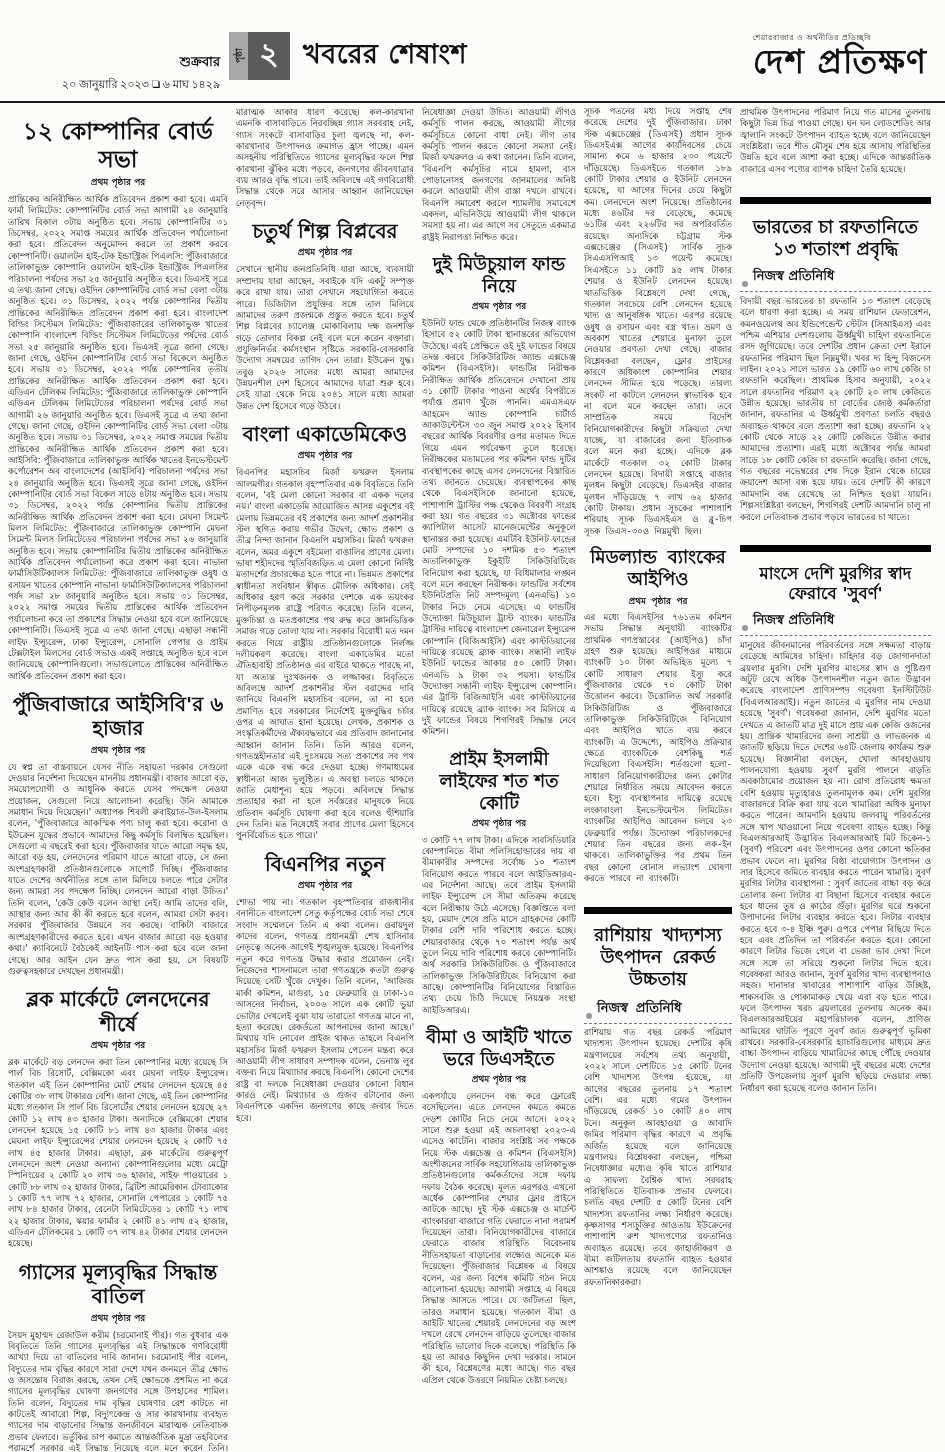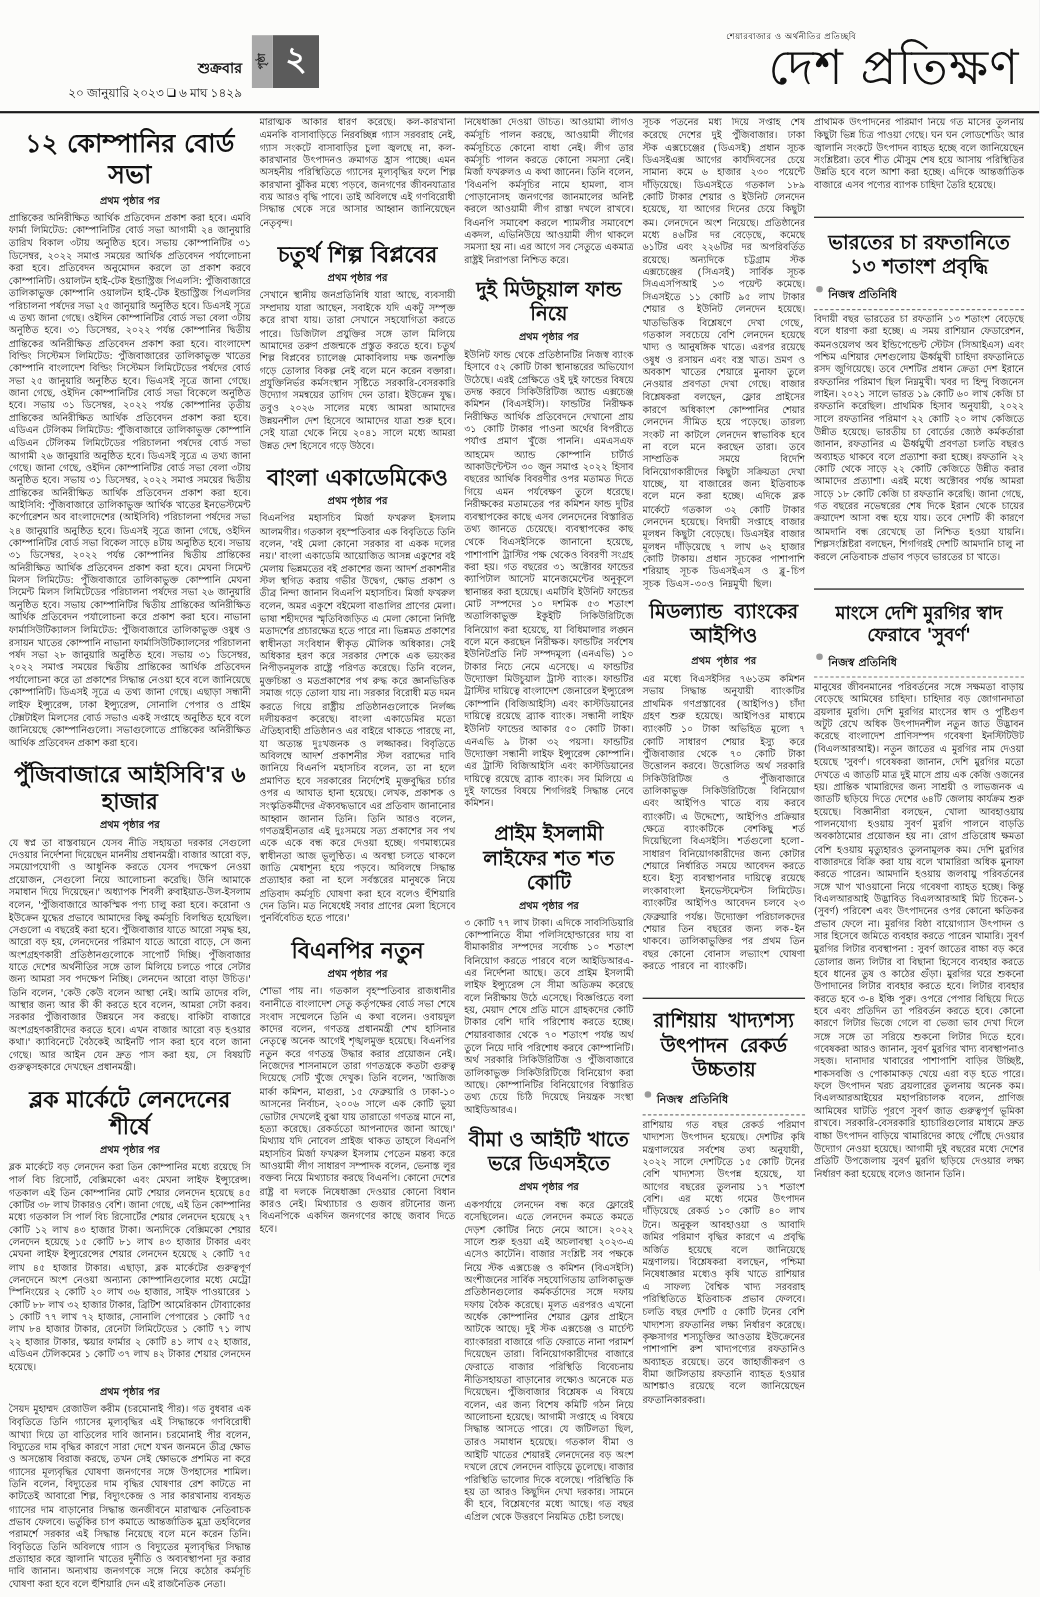--- a/index.html
+++ b/index.html
@@ -11,51 +11,52 @@
   .day{font-weight:700;font-size:13px;margin-top:36px;}
   .date{font-size:11px;margin-top:3px;font-family:Liberation Serif, serif;}
   .page-badge{display:flex;margin-left:9px;height:48px;}
   .page-label{background:#a8a8a8;color:#1d1d1d;writing-mode:vertical-rl;transform:rotate(180deg);
               font-size:9px;font-weight:700;display:flex;align-items:center;justify-content:center;padding:0 2px;}
   .page-num{background:#5b5b5b;color:#ffffff;font-size:30px;font-weight:800;width:42px;
             display:flex;align-items:center;justify-content:center;}
   .section-title{font-size:27px;font-weight:800;margin-left:13px;letter-spacing:.5px;}
   .masthead{margin-left:auto;padding-right:8px;}
   .tagline{font-size:7.5px;letter-spacing:.6px;margin-bottom:1px;}
-  .logo{font-size:44px;font-weight:400;line-height:1.02;letter-spacing:1px;margin-left:38px;}
+  .logo{font-size:33px;font-weight:700;line-height:1.02;letter-spacing:1px;}
   
   .columns{display:flex;gap:8px;padding:4px 8px 0 8px;height:1366px;overflow:hidden;box-sizing:border-box;}
   .col{overflow:hidden;flex:none;}
   .c1{width:220px;} .c2{width:178px;} .c3{width:154px;} .c4{width:148px;font-family:Liberation Mono, monospace;} .c5{width:191px;}
   
   article{display:block;}
   .headline{font-weight:800;text-align:center;margin:10px 2px 2px 2px;line-height:1.22;}
   .h-xl{font-size:23px;} .h-lg{font-size:20px;} .h-md{font-size:18px;} .h-sm{font-size:16.5px;}
   .subhead{text-align:center;font-size:9px;font-weight:700;margin:1px 0 4px 0;}
-  .byline-article{border-top:1px solid #000000;margin-top:22px;padding-top:2px;}
-  .byline{display:flex;align-items:flex-start;gap:5px;font-size:10px;font-weight:700;
+  .byline-article{border-top:7px solid #000000;margin-top:22px;padding-top:2px;}
+  .byline{display:flex;align-items:flex-end;gap:5px;font-size:13px;font-weight:700;
           border-bottom:1px dashed #777;padding:4px 0 4px 2px;margin-bottom:4px;}
   .dot{width:6px;height:6px;border-radius:50%;background:#9a9a9a;flex:none;}
   .body{font-size:8.6px;line-height:1.32;text-align:justify;margin:0 0 8px 0;
         -webkit-hyphens:auto;hyphens:auto;word-break:break-word;}
 </style>
 </head>
 <body>
 
 <div class="page">
 
   <header>
     <div class="date-block">
       <div class="day">শুক্রবার</div>
       <div class="date">২০ জানুয়ারি ২০২৩ ❑ ৬ মাঘ ১৪২৯</div>
     </div>
     <div class="page-badge">
       <div class="page-label">পৃষ্ঠা</div>
       <div class="page-num">২</div>
     </div>
+    <div class="section-title">খবরের শেষাংশ</div>
     <div class="masthead">
       <div class="tagline">শেয়ারবাজার ও অর্থনীতির প্রতিচ্ছবি</div>
       <div class="logo">দেশ প্রতিক্ষণ</div>
     </div>
   </header>
 
   <main class="columns">
 
     <section class="col c1">
       <article>
@@ -67,20 +68,21 @@
         <h2 class="headline h-lg">পুঁজিবাজারে আইসিবি'র ৬ হাজার</h2>
         <div class="subhead">প্রথম পৃষ্ঠার পর</div>
         <p class="body">যে স্বপ্ন তা বাস্তবায়নে যেসব নীতি সহায়তা দরকার সেগুলো দেওয়ার নির্দেশনা দিয়েছেন মাননীয় প্রধানমন্ত্রী। বাজার আরো বড়, সময়োপযোগী ও আধুনিক করতে যেসব পদক্ষেপ নেওয়া প্রয়োজন, সেগুলো নিয়ে আলোচনা করেছি। উনি আমাকে সমাধান দিয়ে দিয়েছেন।' অধ্যাপক শিবলী রুবাইয়াত-উল-ইসলাম বলেন, 'পুঁজিবাজারে আকস্মিক পণ্য চালু করা হবে। করোনা ও ইউক্রেন যুদ্ধের প্রভাবে আমাদের কিছু কর্মসূচি বিলম্বিত হয়েছিল। সেগুলো এ বছরেই করা হবে। পুঁজিবাজার যাতে আরো সমৃদ্ধ হয়, আরো বড় হয়, লেনদেনের পরিমাণ যাতে আরো বাড়ে, সে জন্য অংশগ্রহণকারী প্রতিষ্ঠানগুলোকে সাপোর্ট দিচ্ছি। পুঁজিবাজার যাতে দেশের অর্থনীতির সঙ্গে তাল মিলিয়ে চলতে পারে সেটার জন্য আমরা সব পদক্ষেপ নিচ্ছি। লেনদেন আরো বাড়া উচিত।' তিনি বলেন, 'কেউ কেউ বলেন আস্থা নেই। আমি তাদের বলি, আস্থার জন্য আর কী কী করতে হবে বলেন, আমরা সেটা করব। সরকার পুঁজিবাজার উন্নয়নে সব করছে। বাকিটা বাজারে অংশগ্রহণকারীদের করতে হবে। এখন বাজার আরো বড় হওয়ার কথা।' ক্যাবিনেটে বৈঠকেই আইনটি পাস করা হবে বলে জানা গেছে। আর আইন যেন দ্রুত পাস করা হয়, সে বিষয়টি গুরুত্বসহকারে দেখছেন প্রধানমন্ত্রী।</p>
       </article>
       <article>
         <h2 class="headline h-lg">ব্লক মার্কেটে লেনদেনের শীর্ষে</h2>
         <div class="subhead">প্রথম পৃষ্ঠার পর</div>
         <p class="body">ব্লক মার্কেটে বড় লেনদেন করা তিন কোম্পানির মধ্যে রয়েছে সি পার্ল বিচ রিসোর্ট, বেক্সিমকো এবং মেঘনা লাইফ ইন্স্যুরেন্স। গতকাল এই তিন কোম্পানির মোট শেয়ার লেনদেন হয়েছে ৪৫ কোটির ৩৮ লাখ টাকারও বেশি। জানা গেছে, এই তিন কোম্পানির মধ্যে গতকাল সি পার্ল বিচ রিসোর্টের শেয়ার লেনদেন হয়েছে ২৭ কোটি ১২ লাখ ৪৩ হাজার টাকা। অন্যদিকে বেক্সিমকো শেয়ার লেনদেন হয়েছে ১৫ কোটি ৮১ লাখ ৪৩ হাজার টাকার এবং মেঘনা লাইফ ইন্স্যুরেন্সের শেয়ার লেনদেন হয়েছে ২ কোটি ৭৫ লাখ ৪৫ হাজার টাকার। এছাড়া, ব্লক মার্কেটের গুরুত্বপূর্ণ লেনদেনে অংশ নেওয়া অন্যান্য কোম্পানিগুলোর মধ্যে মেট্রো স্পিনিংয়ের ২ কোটি ২০ লাখ ৩৬ হাজার, সাইফ পাওয়ারের ১ কোটি ৮৮ লাখ ৩২ হাজার টাকার, ব্রিটিশ আমেরিকান টোব্যাকোর ১ কোটি ৭৭ লাখ ৭২ হাজার, সোনালি পেপারের ১ কোটি ৭৫ লাখ ৮৪ হাজার টাকার, রেনেটা লিমিটেডের ১ কোটি ৭১ লাখ ২২ হাজার টাকার, স্কয়ার ফার্মার ২ কোটি ৪১ লাখ ৫২ হাজার, এডিএন টেলিকমের ১ কোটি ৩৭ লাখ ৪২ টাকার শেয়ার লেনদেন হয়েছে।</p>
       </article>
       <article>
+        <h2 class="headline h-lg">গ্যাসের মূল্যবৃদ্ধির সিদ্ধান্ত বাতিল</h2>
         <div class="subhead">প্রথম পৃষ্ঠার পর</div>
         <p class="body">সৈয়দ মুহাম্মদ রেজাউল করীম (চরমোনাই পীর)। গত বুধবার এক বিবৃতিতে তিনি গ্যাসের মূল্যবৃদ্ধির এই সিদ্ধান্তকে গণবিরোধী আখ্যা দিয়ে তা বাতিলের দাবি জানান। চরমোনাই পীর বলেন, বিদ্যুতের দাম বৃদ্ধির কারণে সারা দেশে যখন জনমনে তীব্র ক্ষোভ ও অসন্তোষ বিরাজ করছে, তখন সেই ক্ষোভকে প্রশমিত না করে গ্যাসের মূল্যবৃদ্ধির ঘোষণা জনগণের সঙ্গে উপহাসের শামিল। তিনি বলেন, বিদ্যুতের দাম বৃদ্ধির ঘোষণার রেশ কাটতে না কাটতেই আবারো শিল্প, বিদ্যুৎকেন্দ্র ও সার কারখানায় ব্যবহৃত গ্যাসের দাম বাড়ানোর সিদ্ধান্ত জনজীবনে মারাত্মক নেতিবাচক প্রভাব ফেলবে। ভর্তুকির চাপ কমাতে আন্তর্জাতিক মুদ্রা তহবিলের পরামর্শে সরকার এই সিদ্ধান্ত নিয়েছে বলে মনে করেন তিনি। বিবৃতিতে তিনি অবিলম্বে গ্যাস ও বিদ্যুতের মূল্যবৃদ্ধির সিদ্ধান্ত প্রত্যাহার করে জ্বালানি খাতের দুর্নীতি ও অব্যবস্থাপনা দূর করার দাবি জানান। অন্যথায় জনগণকে সঙ্গে নিয়ে কঠোর কর্মসূচি ঘোষণা করা হবে বলে হুঁশিয়ারি দেন এই রাজনৈতিক নেতা।</p>
       </article>
     </section>
 
     <section class="col c2">
       <article>
         <p class="body">মারাত্মক আকার ধারণ করেছে। কল-কারখানা এমনকি বাসাবাড়িতে নিরবচ্ছিন্ন গ্যাস সরবরাহ নেই, গ্যাস সংকটে বাসাবাড়ির চুলা জ্বলছে না, কল-কারখানার উৎপাদনও ক্রমাগত হ্রাস পাচ্ছে। এমন অসহনীয় পরিস্থিতিতে গ্যাসের মূল্যবৃদ্ধির ফলে শিল্প কারখানা ঝুঁকির মধ্যে পড়বে, জনগণের জীবনযাত্রার ব্যয় আরও বৃদ্ধি পাবে। তাই অবিলম্বে এই গণবিরোধী সিদ্ধান্ত থেকে সরে আসার আহ্বান জানিয়েছেন নেতৃবৃন্দ।</p>
       </article>
       <article>

